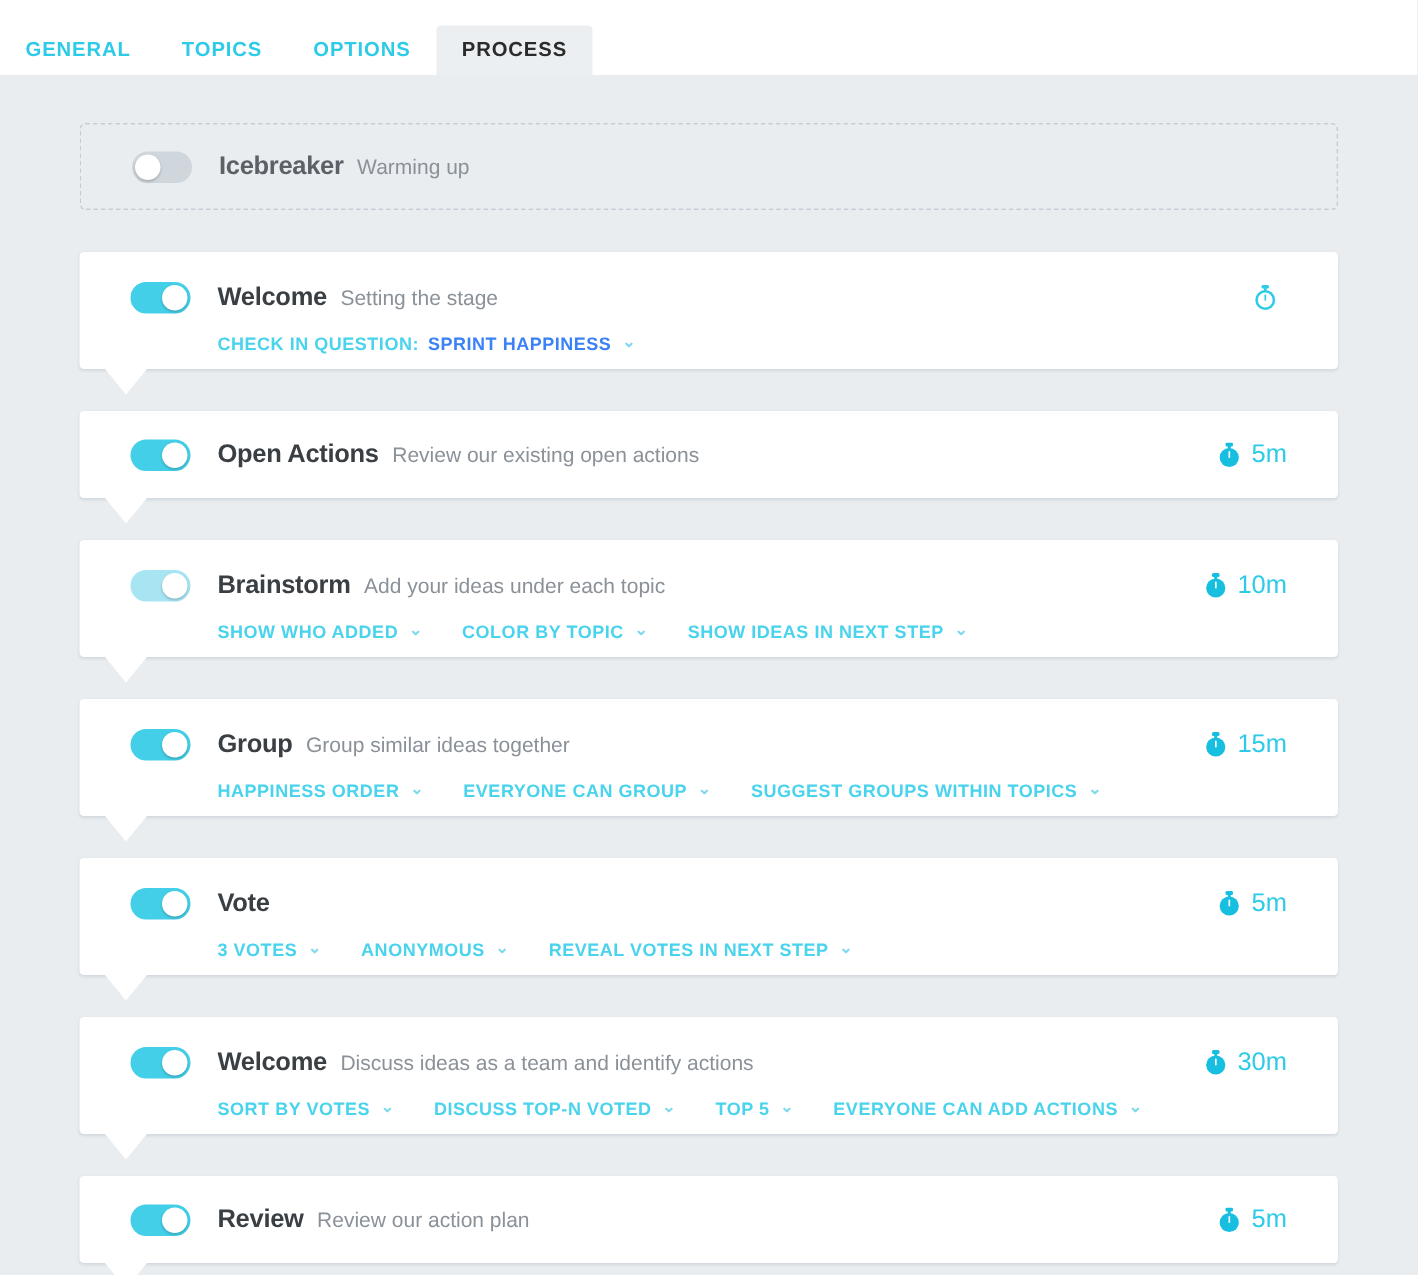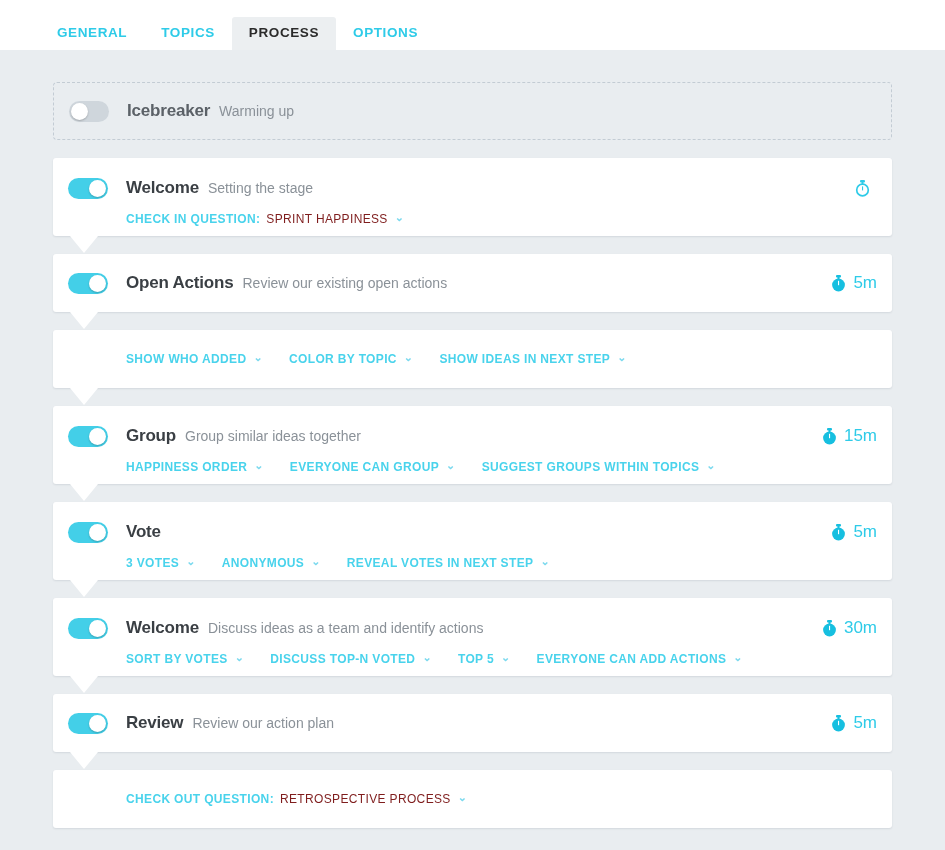--- a/index.html
+++ b/index.html
@@ -11,21 +11,20 @@
     font-family: "Liberation Sans", sans-serif;
     overflow: hidden;
   }
 
   
   .tabbar {
     height: 50px;
     background: #ffffff;
     display: flex;
     align-items: flex-end;
-    padding-left: 40px;
     position: relative;
   }
   .tab {
     font-size: 13.5px;
     font-weight: bold;
     letter-spacing: 0.6px;
     color: #2ecbe8;
     padding: 9px 17px 11px 17px;
     cursor: pointer;
     background: transparent;
@@ -45,22 +44,22 @@
     background: #e9edf0;
     height: 800px;
   }
 
   
   .row {
     position: relative;
     background: #ffffff;
     border-radius: 3px;
     box-shadow: 0 1px 2px rgba(20,40,60,0.10);
-    margin-bottom: 18px;
-    padding: 0 15px;
+    margin-bottom: 28px;
+    padding: 0 34px;
     min-height: 58px;
     display: flex;
     flex-direction: column;
     justify-content: center;
   }
   .row.placeholder {
     background: transparent;
     box-shadow: none;
     border: 1px dashed #c3ccd4;
     border-radius: 4px;
@@ -152,36 +151,36 @@
     display: inline-flex;
     align-items: baseline;
     font-size: 12px;
     font-weight: bold;
     letter-spacing: 0.35px;
     color: #2ecbe8;
     cursor: pointer;
     margin-right: 26px;
   }
   .opt .opt-label { color: #49d3ec; font-weight: bold; }
-  .opt .opt-value { color: #7f1d1d; font-weight: normal; margin-left: 6px; }
+  .opt .opt-value { color: #3b82f6; font-weight: bold; margin-left: 6px; }
   .opt .caret {
     margin-left: 7px;
     font-size: 11px;
     color: #7bd9ee;
     transform: translateY(-2px);
   }
 </style>
 </head>
 <body>
 
 <div class="tabbar" id="tabbar">
     <button class="tab">GENERAL</button>
     <button class="tab">TOPICS</button>
+    <button class="tab">OPTIONS</button>
     <button class="tab active">PROCESS</button>
-    <button class="tab">OPTIONS</button>
   </div>
 
 <div class="page" id="steplist">
     <div class="row placeholder">
       <div class="row-main">
         <div class="toggle ">
           <span class="knob"></span>
         </div>
         <span class="title muted">Icebreaker</span>
         <span class="subtitle">Warming up</span>
@@ -226,20 +225,36 @@
             <rect x="6.5" y="2" width="2" height="2.2" fill="#16bfe0"></rect>
             <circle cx="7.5" cy="10" r="6.4" fill="#16bfe0"></circle>
             <rect x="7" y="5.8" width="1.1" height="4.4" fill="#ffffff"></rect>
           </svg>
           <span>5m</span>
         </div>
       </div>
       <div class="connector"></div>
     </div>
     <div class="row has-options">
+      <div class="row-main">
+        <div class="toggle on-muted">
+          <span class="knob"></span>
+        </div>
+        <span class="title">Brainstorm</span>
+        <span class="subtitle">Add your ideas under each topic</span>
+        <div class="duration">
+          <svg width="15" height="17" viewBox="0 0 15 17">
+            <rect x="5" y="0" width="5" height="2.6" rx="1" fill="#16bfe0"></rect>
+            <rect x="6.5" y="2" width="2" height="2.2" fill="#16bfe0"></rect>
+            <circle cx="7.5" cy="10" r="6.4" fill="#16bfe0"></circle>
+            <rect x="7" y="5.8" width="1.1" height="4.4" fill="#ffffff"></rect>
+          </svg>
+          <span>10m</span>
+        </div>
+      </div>
       <div class="options">
         <span class="opt">
           <span class="opt-label">SHOW WHO ADDED</span>
           <span class="caret">⌄</span>
         </span>
         <span class="opt">
           <span class="opt-label">COLOR BY TOPIC</span>
           <span class="caret">⌄</span>
         </span>
         <span class="opt">

